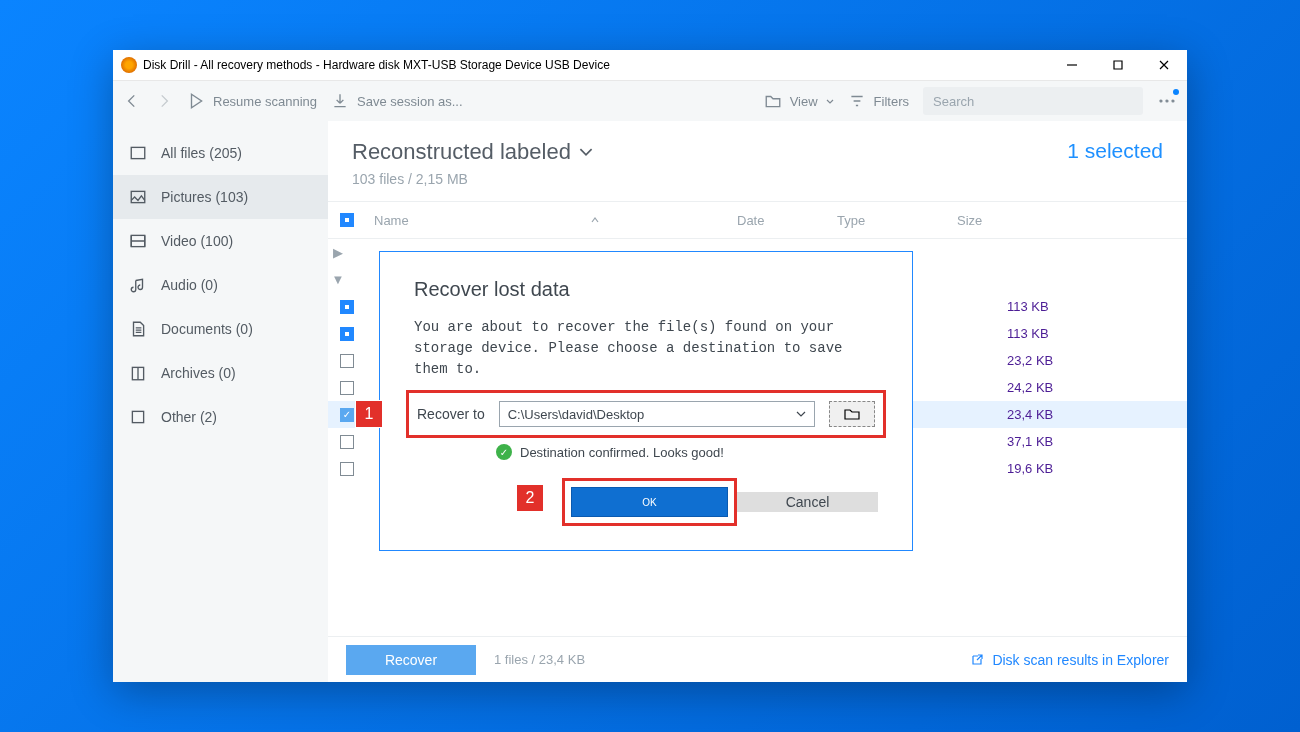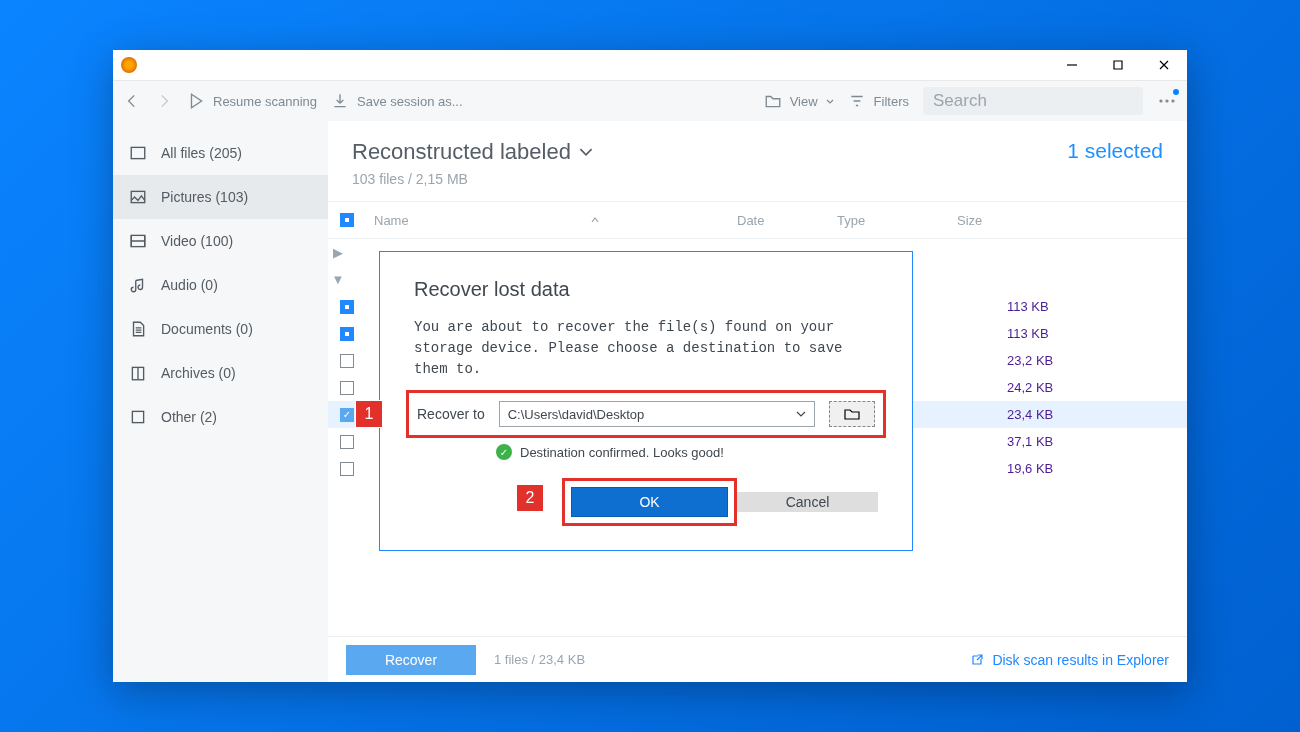--- a/index.html
+++ b/index.html
@@ -8,21 +8,21 @@
 .titlebar { height: 31px; display: flex; align-items: center; padding-left: 8px; background: #fff; border-bottom: 1px solid #e8e8e8; }
 .titlebar-icon { width: 16px; height: 16px; margin-right: 6px; background: radial-gradient(circle,#ffa500 30%,#e07000 70%); border-radius: 50%; position: relative; }
 .titlebar-text { font-size: 12px; color: #000; }
 .win-controls { margin-left: auto; display: flex; }
 .win-btn { width: 46px; height: 31px; display: flex; align-items: center; justify-content: center; cursor: pointer; }
 .win-btn svg { width: 10px; height: 10px; }
 .toolbar { height: 40px; background: #f5f7f8; display: flex; align-items: center; padding: 0 10px; gap: 14px; color: #7f8a93; font-size: 13px; }
 .tb-icon { width: 18px; height: 18px; display: flex; align-items: center; justify-content: center; }
 .tb-btn { display: flex; align-items: center; gap: 8px; cursor: pointer; }
 .tb-spacer { flex: 1; }
-.search-box { width: 220px; height: 28px; background: #eceff1; border-radius: 3px; padding: 0 10px; color: #9aa5ae; font-size: 17px; display: flex; align-items: center; }
+.search-box { width: 220px; height: 28px; background: #eceff1; border-radius: 3px; padding: 0 10px; color: #9aa5ae; font-size: 13px; display: flex; align-items: center; }
 .more-dots { position: relative; width: 20px; height: 20px; display: flex; align-items: center; justify-content: center; }
 .more-dots::after { content: ""; position: absolute; top: -2px; right: -2px; width: 6px; height: 6px; background: #0a84ff; border-radius: 50%; }
 .body { flex: 1; display: flex; overflow: hidden; }
 .sidebar { width: 215px; background: #f5f7f8; padding-top: 10px; }
 .sb-item { height: 44px; display: flex; align-items: center; gap: 14px; padding: 0 16px; color: #535b63; font-size: 14px; cursor: pointer; }
 .sb-item.active { background: #e6eaed; }
 .sb-icon { width: 18px; height: 18px; display: flex; align-items: center; justify-content: center; }
 .main { flex: 1; display: flex; flex-direction: column; position: relative; }
 .main-head { padding: 18px 24px 14px; display: flex; align-items: flex-start; }
 .main-title { font-size: 22px; color: #555d66; display: flex; align-items: center; gap: 8px; }
@@ -54,31 +54,32 @@
 .recover-row { display: flex; align-items: center; gap: 14px; position: relative; border: 3px solid #e2302a; padding: 8px; margin: -8px; }
 .annot { position: absolute; width: 28px; height: 28px; background: #e2302a; color: #fff; font-size: 16px; display: flex; align-items: center; justify-content: center; border: 1px solid #fff; }
 .annot1 { left: -54px; top: 7px; }
 .annot2 { left: -49px; top: 3px; }
 .path-select { flex: 1; height: 26px; border: 1px solid #9aa5ae; display: flex; align-items: center; padding: 0 8px; font-size: 13px; color: #3f474f; justify-content: space-between; }
 .browse-btn { width: 46px; height: 26px; border: 1px dashed #888; display: flex; align-items: center; justify-content: center; background: #f0f0f0; }
 .confirm-row { display: flex; align-items: center; gap: 8px; color: #3f474f; font-size: 13px; margin: 14px 0 18px; padding-left: 82px; }
 .ok-circle { width: 16px; height: 16px; background: #3eb24a; border-radius: 50%; display: flex; align-items: center; justify-content: center; color: #fff; font-size: 10px; }
 .btn-row { display: flex; align-items: center; gap: 0; position: relative; margin-left: 148px; }
 .ok-wrap { position: relative; border: 3px solid #e2302a; padding: 6px; }
-.ok-btn { width: 157px; height: 30px; background: #0f6fd1; color: #fff; border: 1px solid #0a5ab0; font-size: 14px; cursor: pointer; }
+.ok-btn { width: 157px; height: 30px; background: #0f6fd1; color: #fff; border: 1px solid #0a5ab0; font-size: 10px; cursor: pointer; }
 .cancel-btn { width: 155px; height: 20px; background: #dedede; color: #3f474f; border: none; font-size: 14px; cursor: pointer; }
 svg { stroke: currentColor; fill: none; stroke-width: 1.2; }
 </style>
 </head>
 <body>
 
 <div class="window">
 
   <div class="titlebar">
     <div class="titlebar-icon"></div>
+    <div class="titlebar-text">Disk Drill - All recovery methods - Hardware disk MXT-USB Storage Device USB Device</div>
     <div class="win-controls">
       <div class="win-btn">
           <svg viewBox="0 0 10 10">
             <path d="M0 5h10"></path>
           </svg>
         </div>
       <div class="win-btn">
           <svg viewBox="0 0 10 10">
             <path d="M1 1h8v8h-8z"></path>
           </svg>

